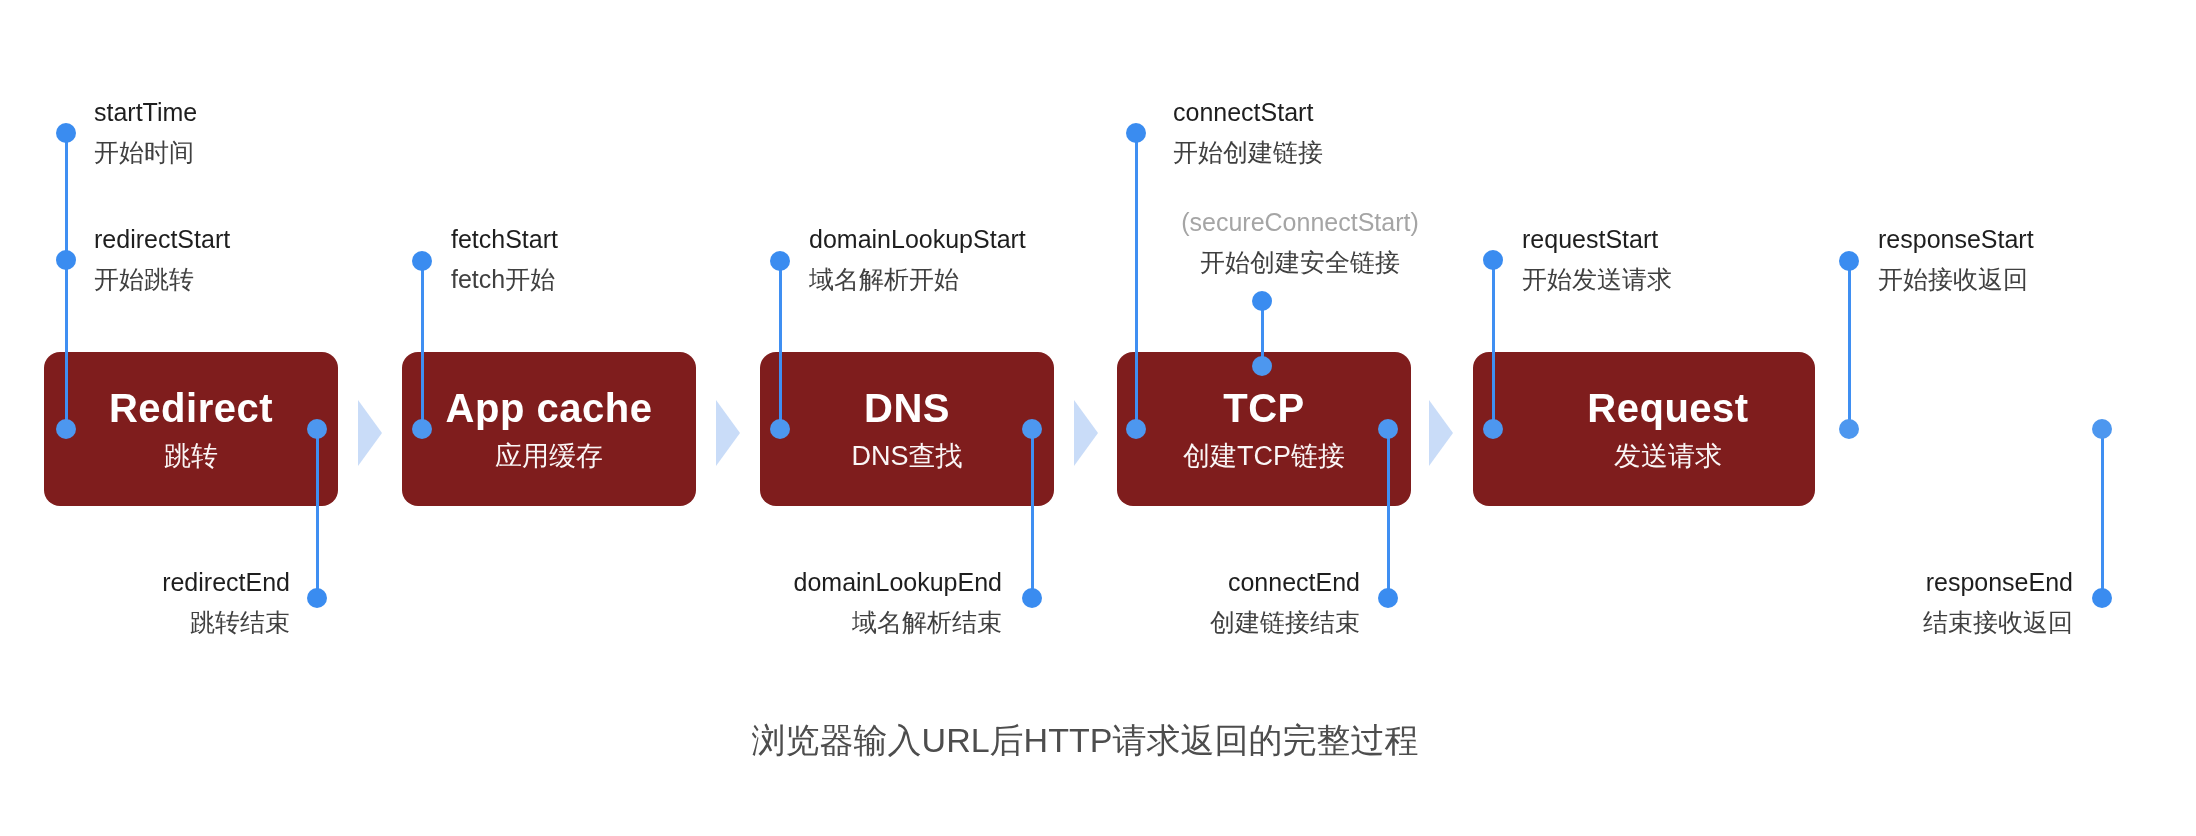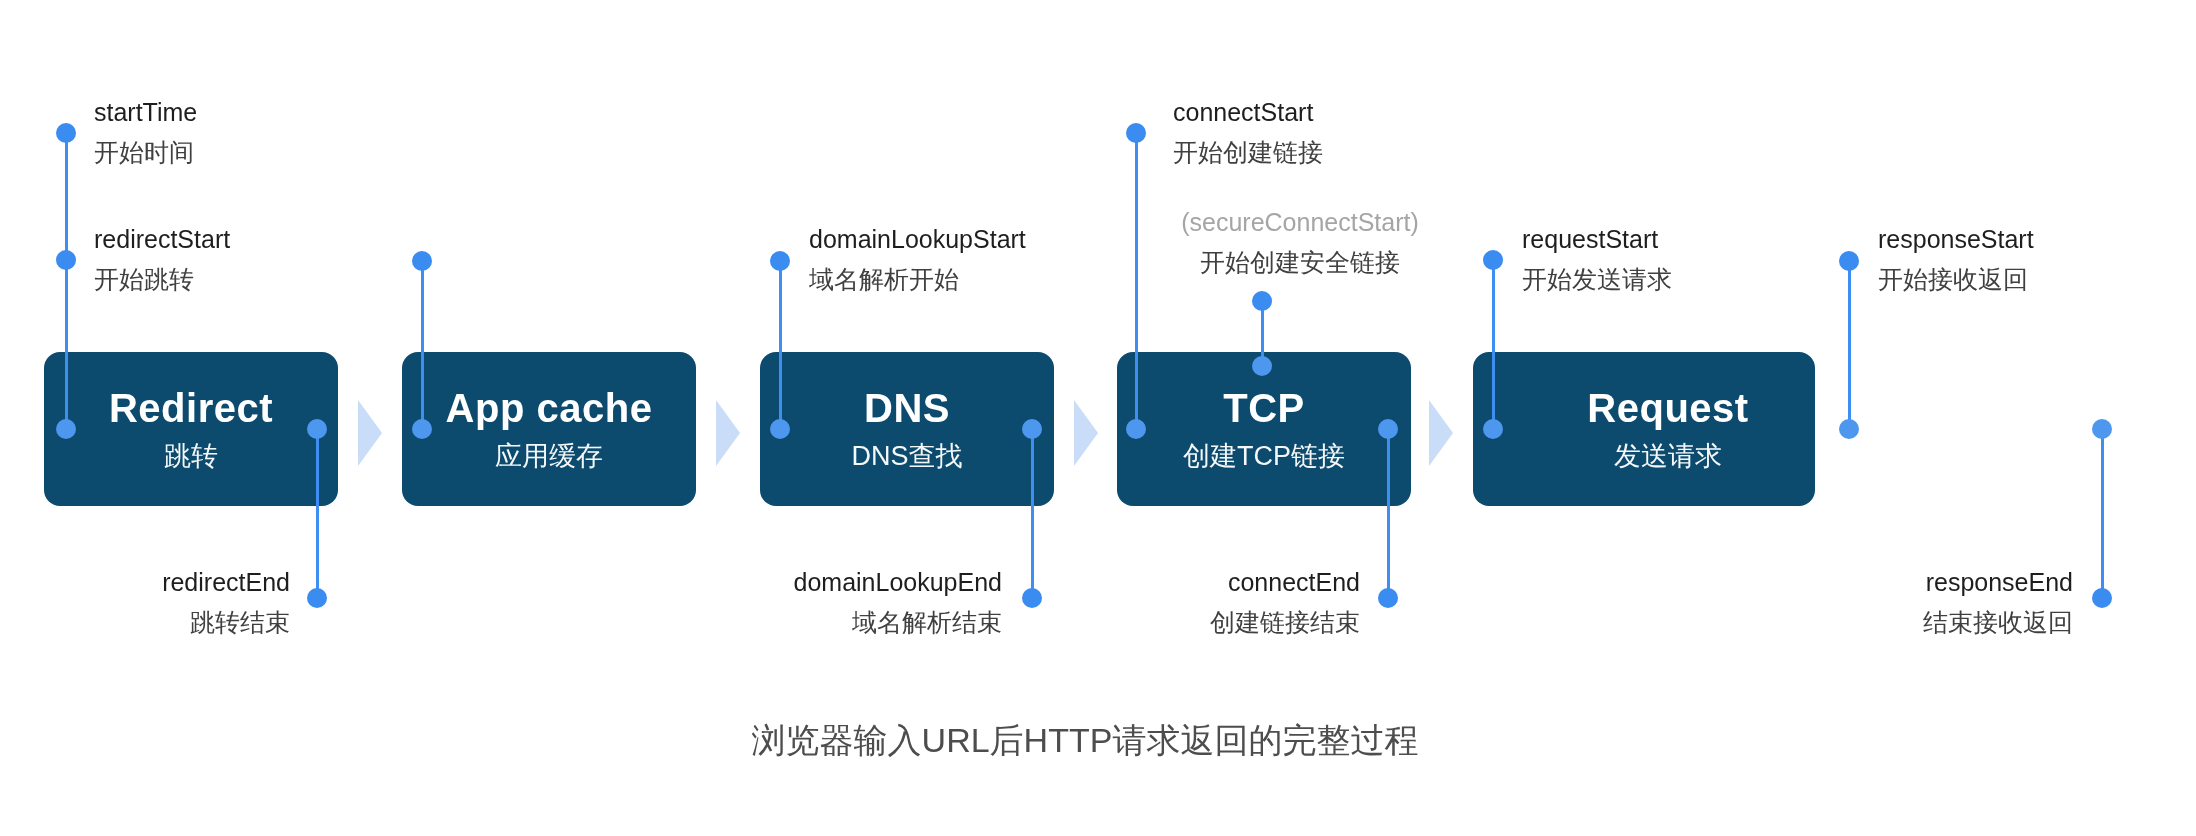--- a/index.html
+++ b/index.html
@@ -4,21 +4,21 @@
 <style>
   html,body{margin:0;padding:0;}
   body{
     width:2196px;height:836px;background:#ffffff;position:relative;overflow:hidden;
     font-family:"Liberation Sans","DejaVu Sans",sans-serif;
   }
   .canvas{position:absolute;inset:0;}
 
   
   .stage{
-    position:absolute;top:352px;width:294px;height:154px;background:#0c4a6e;
+    position:absolute;top:352px;width:294px;height:154px;background:#7f1d1d;
     border-radius:16px;display:flex;flex-direction:column;align-items:center;
     justify-content:center;color:#ffffff;z-index:2;
   }
   .stage-title{font-size:40px;font-weight:700;line-height:1;letter-spacing:.5px;}
   .stage-sub{font-size:27px;font-weight:400;margin-top:15px;line-height:1;color:rgba(255,255,255,.96);}
 
   
   .flow-arrow{
     position:absolute;top:400px;width:0;height:0;z-index:1;
     border-top:33px solid transparent;border-bottom:33px solid transparent;
@@ -120,20 +120,24 @@
     <span class="zh">开始时间</span>
   </div>
   <div class="marker" style="left:94px;top:224px;">
     <span class="en">redirectStart</span>
     <span class="zh">开始跳转</span>
   </div>
   <div class="marker align-right" style="right:1906px;top:567px;">
     <span class="en">redirectEnd</span>
     <span class="zh">跳转结束</span>
   </div>
+  <div class="marker" style="left:451px;top:224px;">
+    <span class="en">fetchStart</span>
+    <span class="zh">fetch开始</span>
+  </div>
   <div class="marker" style="left:809px;top:224px;">
     <span class="en">domainLookupStart</span>
     <span class="zh">域名解析开始</span>
   </div>
   <div class="marker align-right" style="right:1194px;top:567px;">
     <span class="en">domainLookupEnd</span>
     <span class="zh">域名解析结束</span>
   </div>
   <div class="marker" style="left:1173px;top:97px;">
     <span class="en">connectStart</span>

